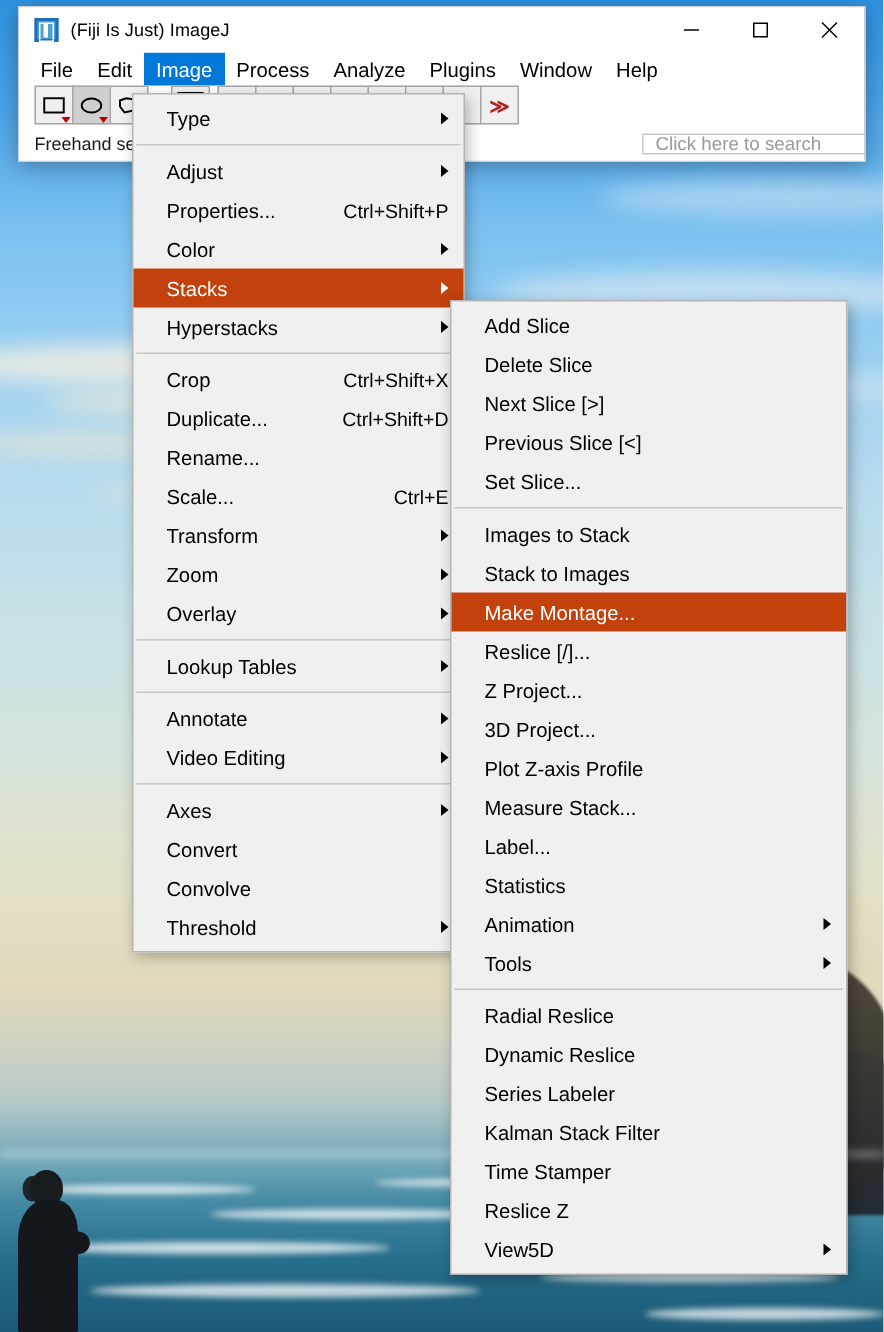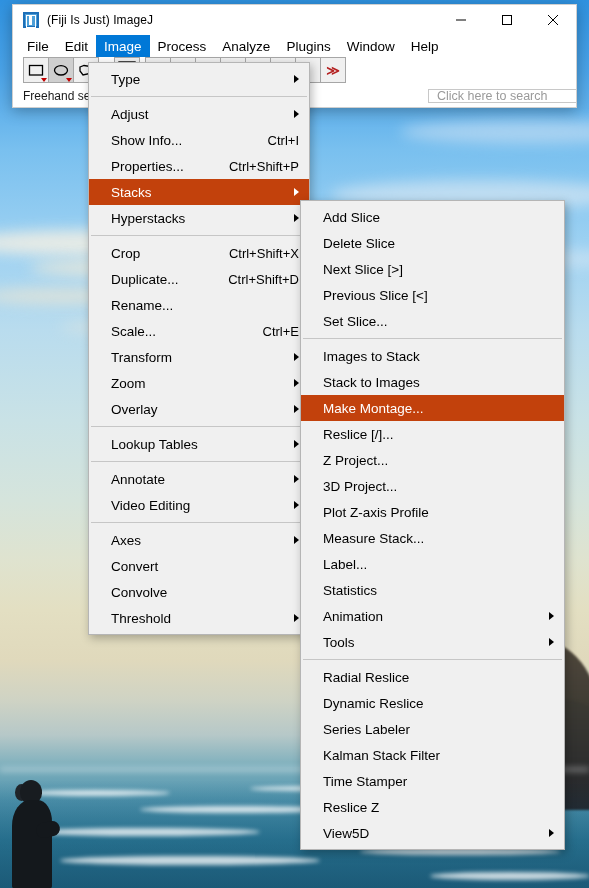--- a/index.html
+++ b/index.html
@@ -466,27 +466,27 @@
       <span class="label">Type</span>
       <span class="arrow"></span>
     </div>
     <div class="sep"></div>
 
     <div class="mi">
       <span class="label">Adjust</span>
       <span class="arrow"></span>
     </div>
     <div class="mi">
-      <span class="label">Show Info...</span>
-      <span class="accel">Ctrl+I</span>
-    </div>
-    <div class="mi">
       <span class="label">Properties...</span>
       <span class="accel">Ctrl+Shift+P</span>
     </div>
+    <div class="mi">
+      <span class="label">Color</span>
+      <span class="arrow"></span>
+    </div>
     <div class="mi hl">
       <span class="label">Stacks</span>
       <span class="arrow"></span>
     </div>
     <div class="mi">
       <span class="label">Hyperstacks</span>
       <span class="arrow"></span>
     </div>
     <div class="sep"></div>
 

